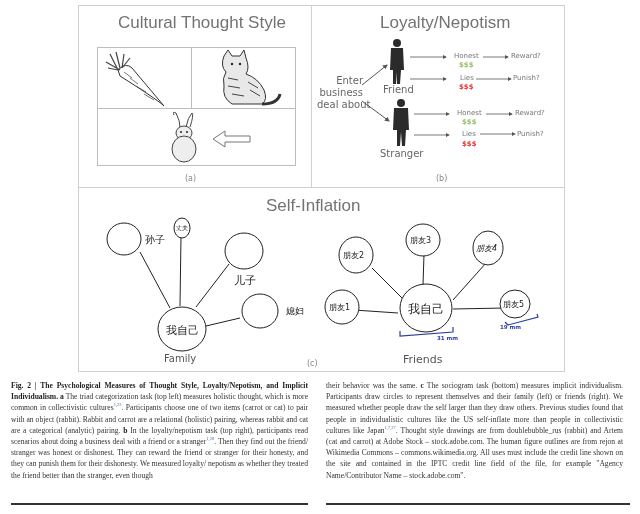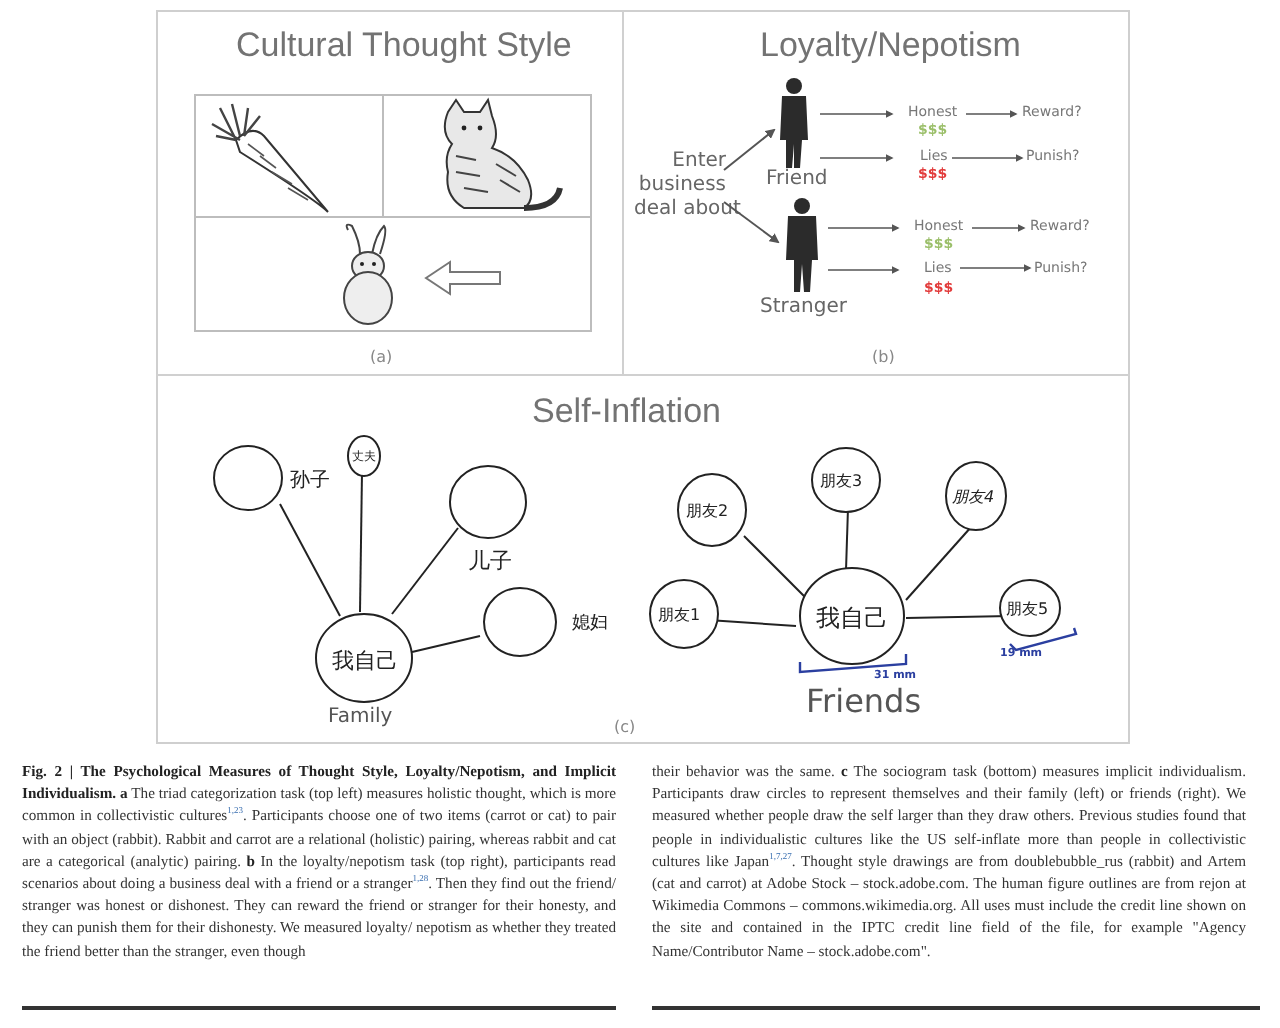--- a/index.html
+++ b/index.html
@@ -181,21 +181,21 @@
   <div class="lt" style="left:343px;top:250px;font-size:8px;color:#222;">朋友2</div>
   <div class="lt" style="left:410px;top:235px;font-size:8px;color:#222;">朋友3</div>
   <div class="lt" style="left:476px;top:243px;font-size:8px;color:#222;font-style:italic;">朋友4</div>
   <div class="lt" style="left:503px;top:299px;font-size:8px;color:#222;">朋友5</div>
   <div class="lt" style="left:408px;top:301px;font-size:12px;color:#222;">我自己</div>
 
   <div class="lt" style="left:437px;top:335px;font-size:5.5px;font-weight:bold;color:#2b3fa0;">31 mm</div>
   <div class="lt" style="left:500px;top:324px;font-size:5.5px;font-weight:bold;color:#2b3fa0;">19 mm</div>
 
   <div class="lt" style="left:164px;top:353px;font-size:10px;color:#555;">Family</div>
-  <div class="lt" style="left:403px;top:341px;font-size:16px;color:#555;">Friends</div>
+  <div class="lt" style="left:403px;top:353px;font-size:11px;color:#555;">Friends</div>
   <div class="plabel" style="left:307px;top:359px;">(c)</div>
 </div>
 
 <div class="cap" style="left:11px;">
   <b>Fig. 2 | The Psychological Measures of Thought Style, Loyalty/Nepotism, and Implicit Individualism.</b>
   <b>a</b>
   <span>The triad categorization task (top left) measures holistic thought, which is more common in collectivistic cultures</span><sup>1,23</sup><span>. Participants choose one of two items (carrot or cat) to pair with an object (rabbit). Rabbit and carrot are a relational (holistic) pairing, whereas rabbit and cat are a categorical (analytic) pairing.</span>
   <b>b</b>
   <span>In the loyalty/nepotism task (top right), participants read scenarios about doing a business deal with a friend or a stranger</span><sup>1,28</sup><span id="b2">. Then they find out the friend/ stranger was honest or dishonest. They can reward the friend or stranger for their honesty, and they can punish them for their dishonesty. We measured loyalty/ nepotism as whether they treated the friend better than the stranger, even though </span>
 </div>

